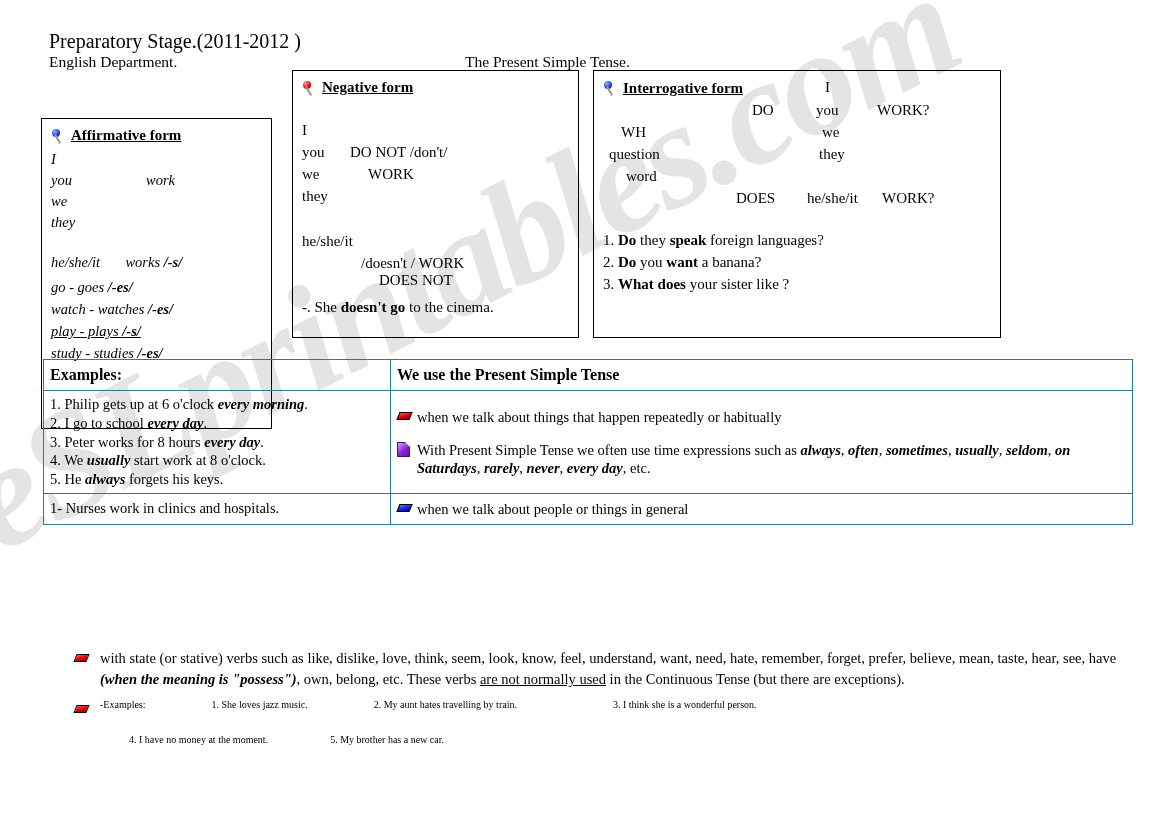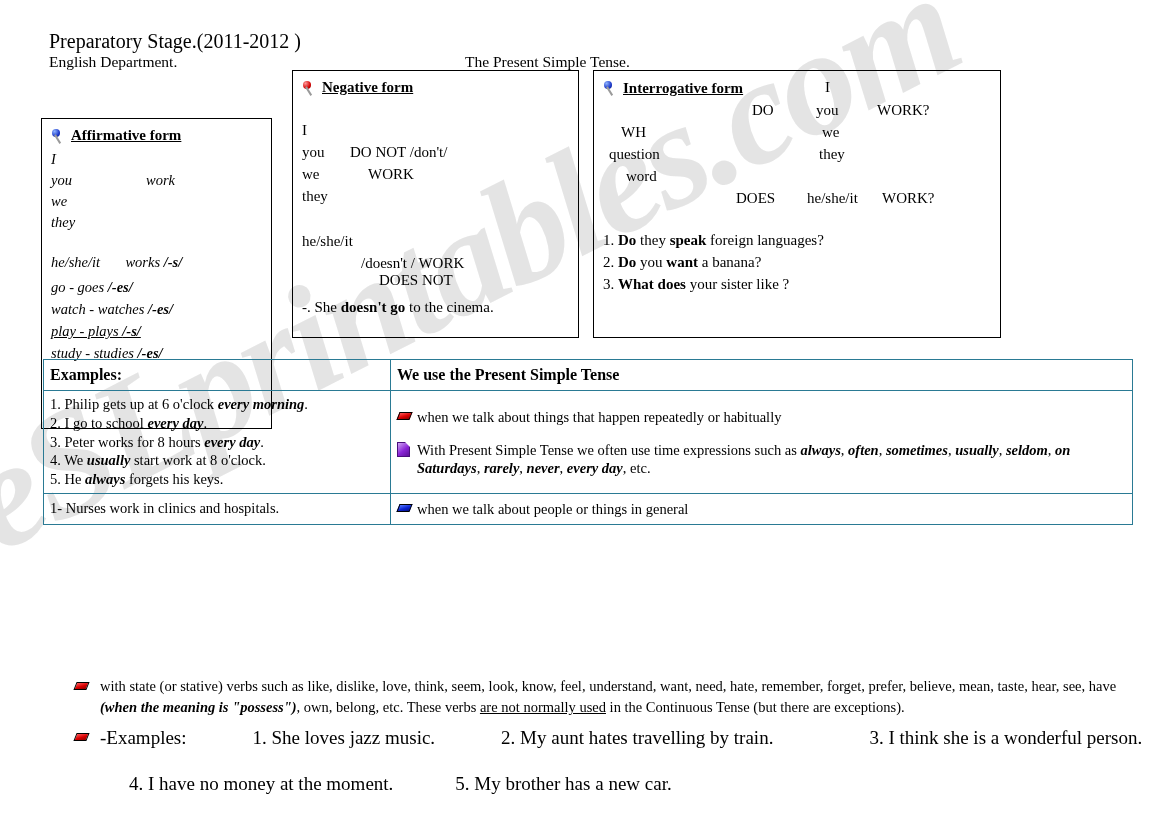--- a/index.html
+++ b/index.html
@@ -151,28 +151,28 @@
   .pageicon::after {
     content: "";
     position: absolute; right: -1px; top: -1px;
     border-width: 0 5px 5px 0;
     border-style: solid;
     border-color: transparent #ffffff transparent transparent;
   }
 
   
   #notes { position: absolute; left: 70px; top: 648px; width: 1080px; }
-  .note-row { position: relative; padding-left: 30px; margin-top: 28px; }
+  .note-row { position: relative; padding-left: 30px; }
   .note-row .eraser { left: 4px; top: 4px; }
   .note-text { font-size: 14.5px; line-height: 1.46; }
   .note-text i { font-style: italic; font-weight: bold; }
   .note-text u { text-decoration: underline; }
 
   #examples-row { margin-top: 9px; }
-  .ex-line { font-size: 19px; white-space: nowrap; }
+  .ex-line { font-size: 10px; white-space: nowrap; }
   .ex-gap1 { display: inline-block; width: 66px; }
   .ex-gap2 { display: inline-block; width: 96px; }
   .ex-line2 { margin-top: 24px; padding-left: 29px; }
   .ex-gap3 { display: inline-block; width: 62px; }
 </style>
 </head>
 <body>
 
 <div id="watermark">eSLprintables.com</div>
 

